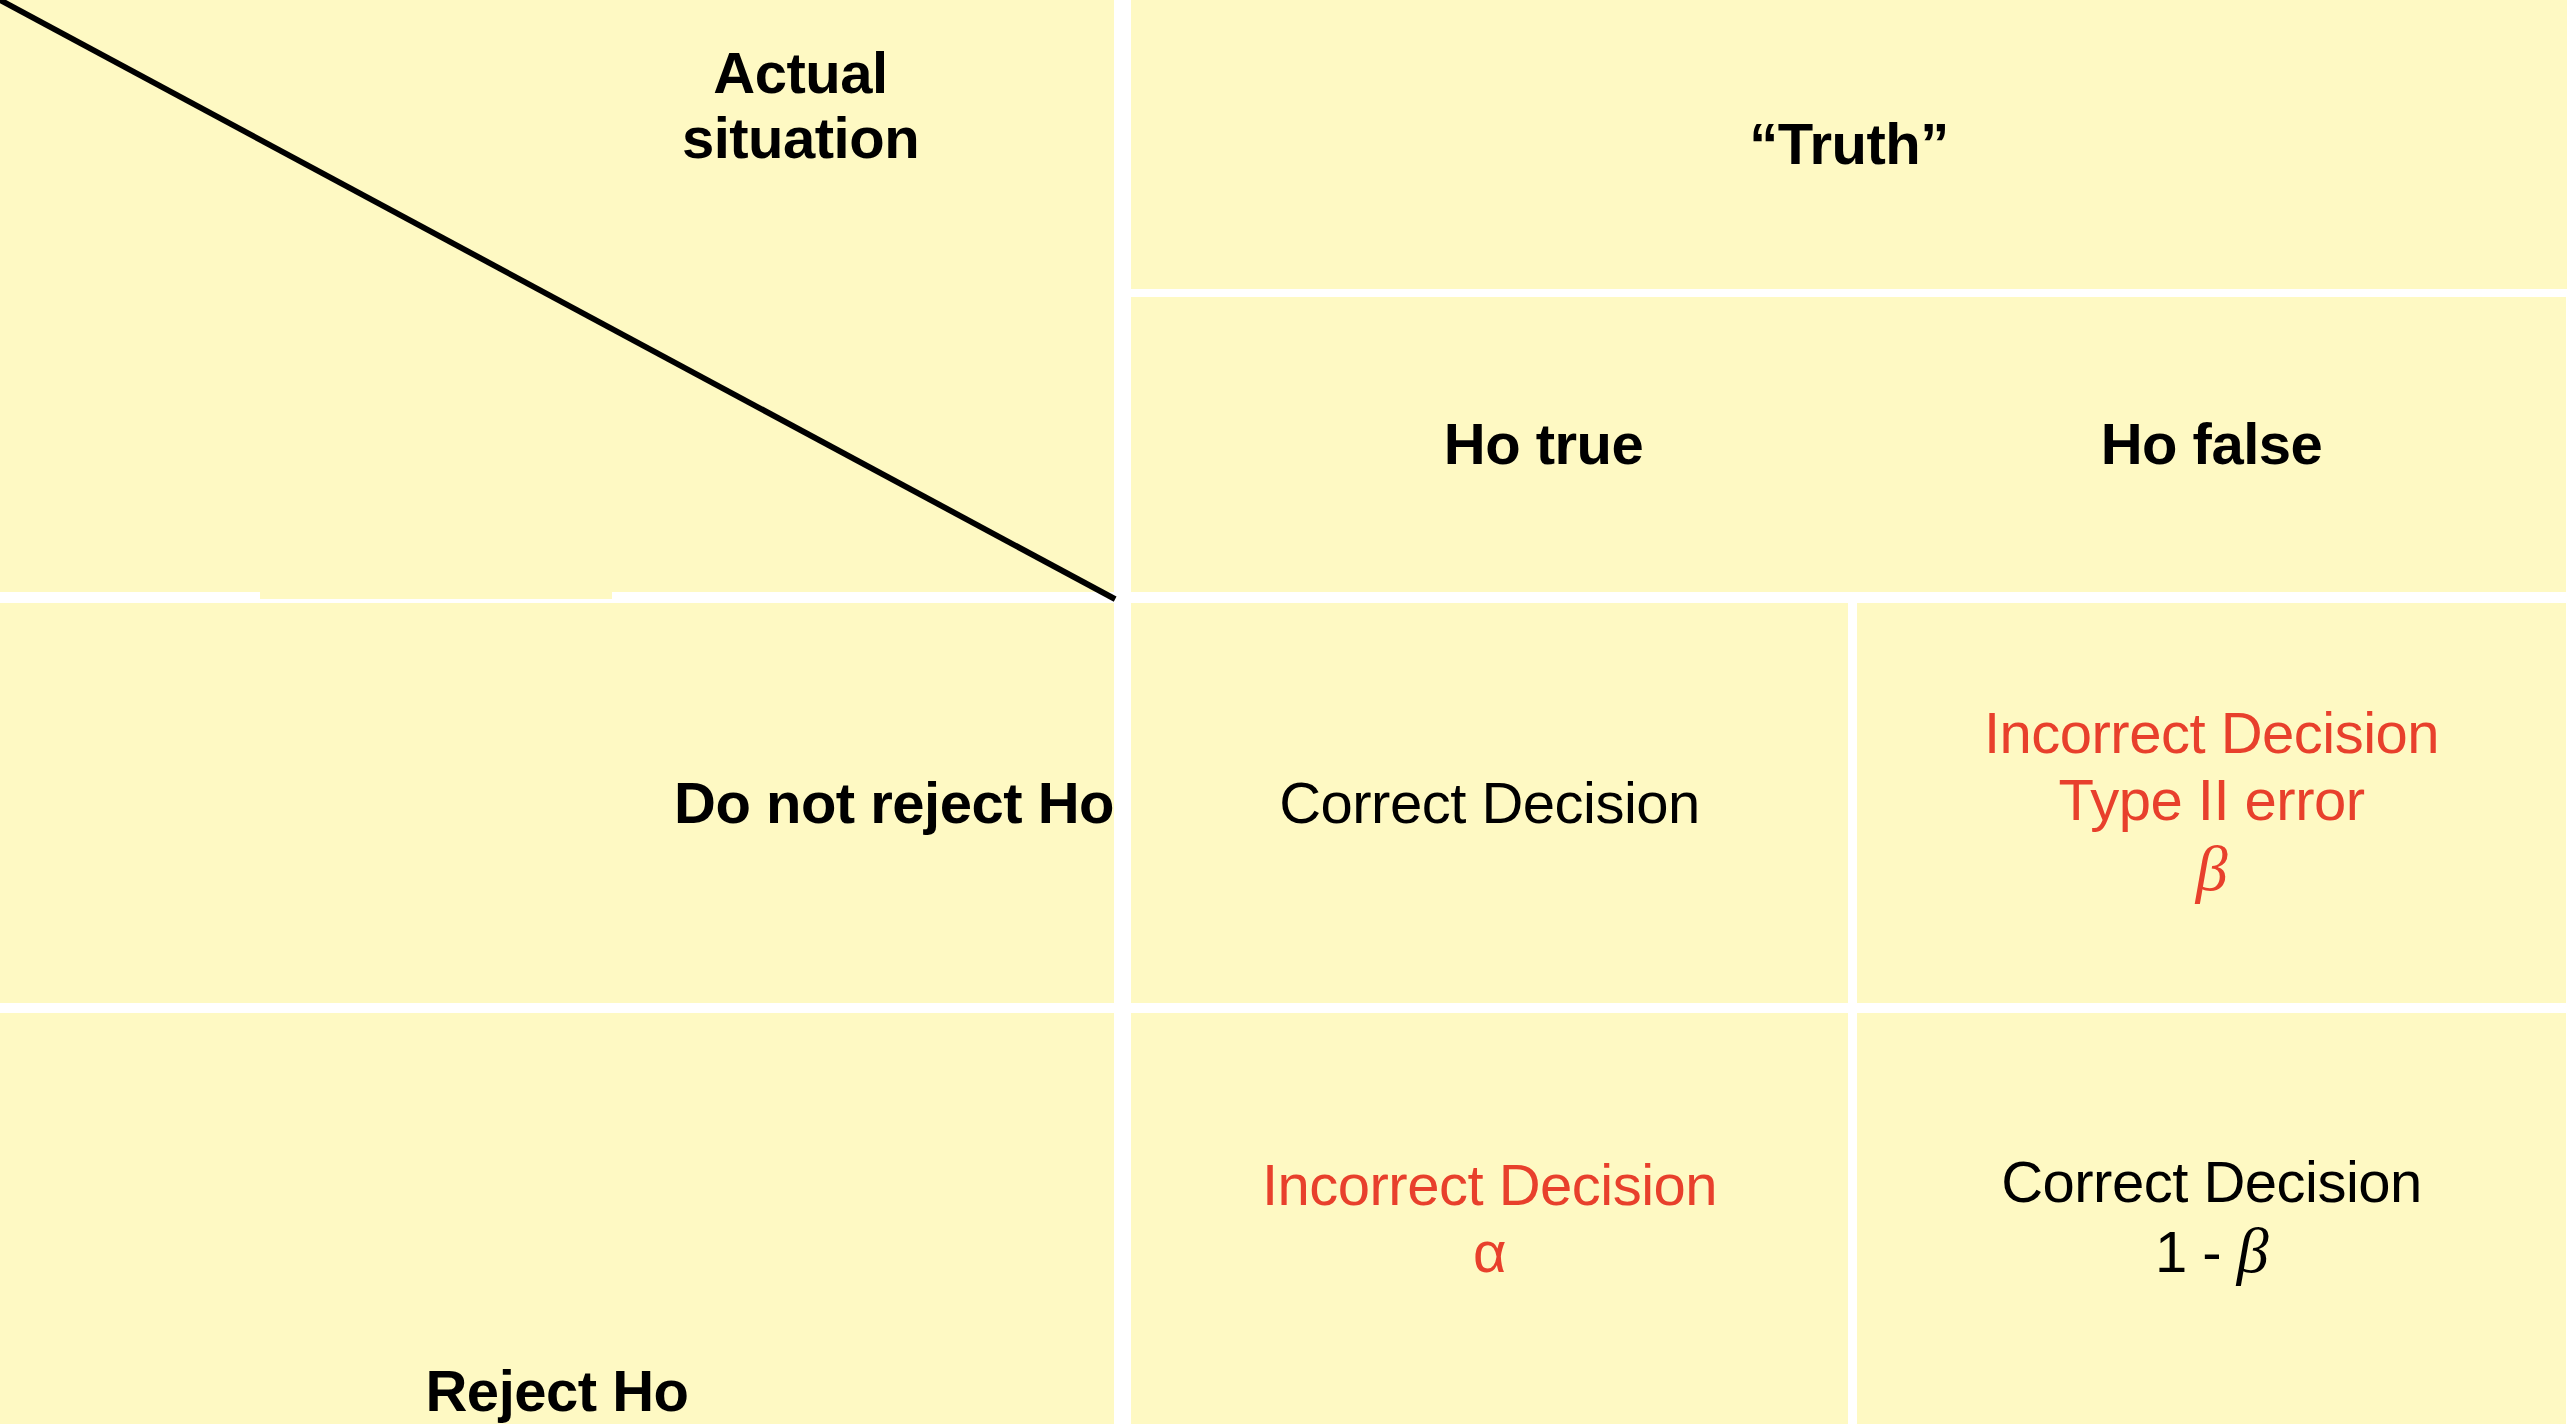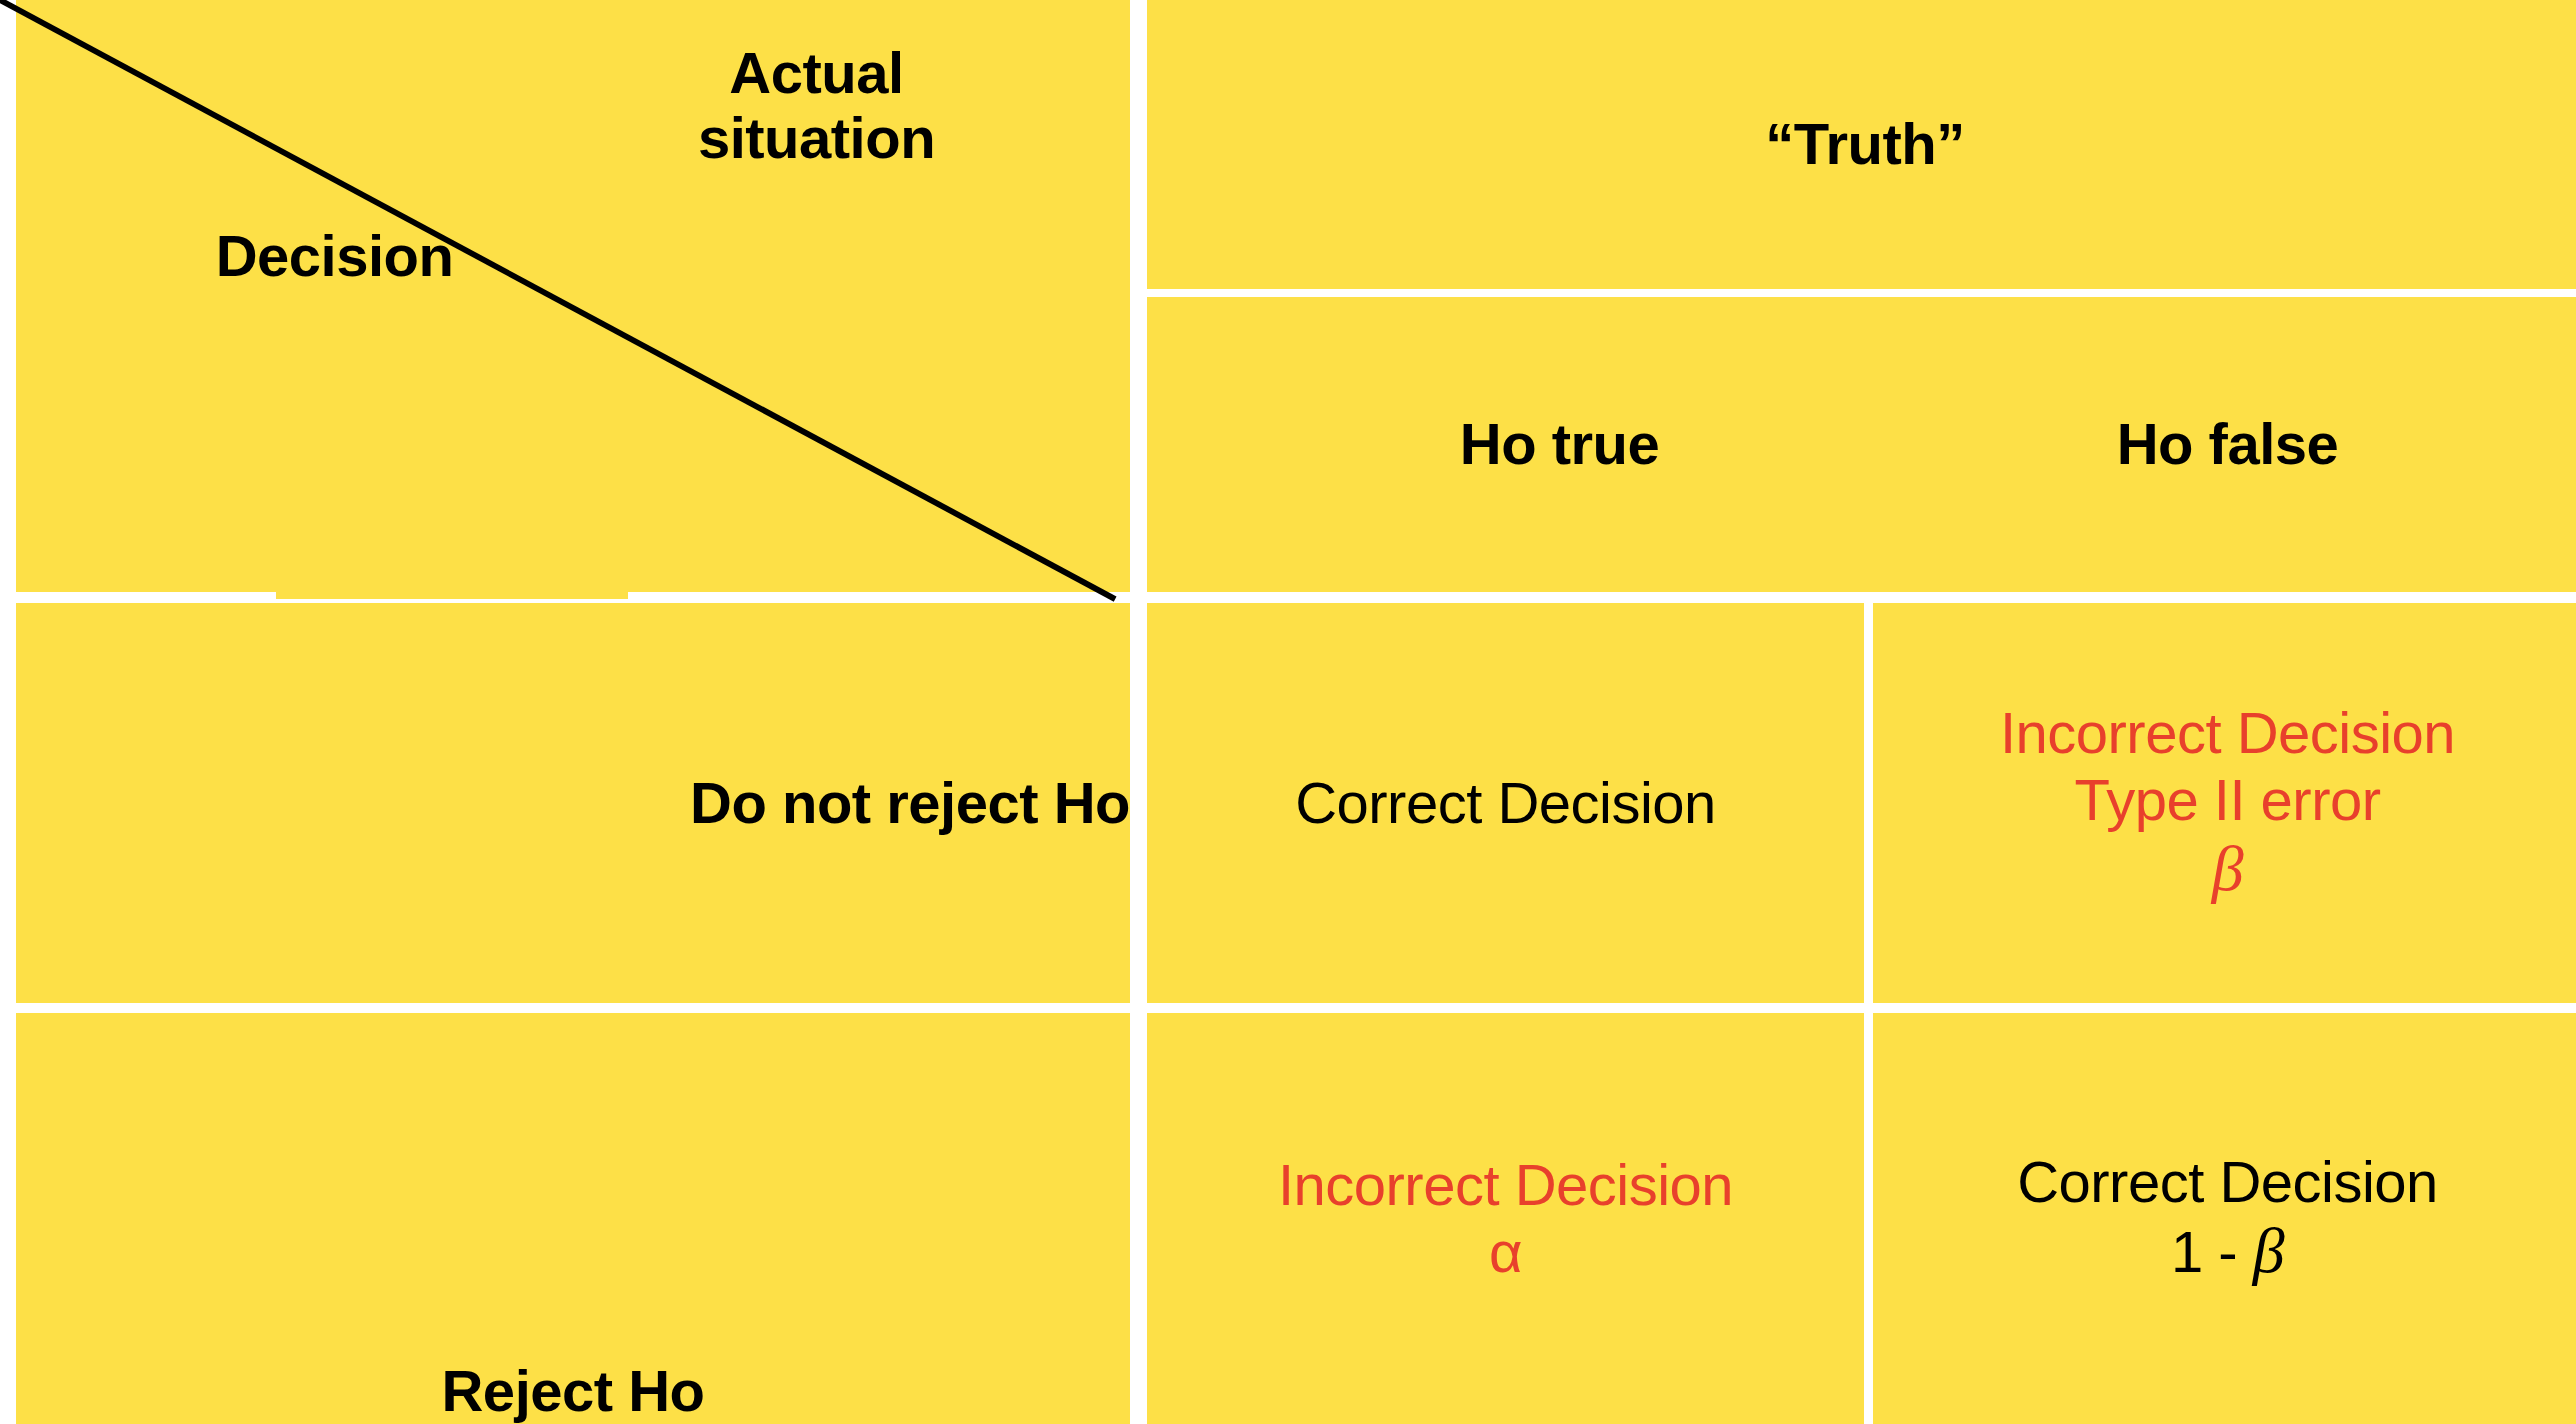--- a/index.html
+++ b/index.html
@@ -16,28 +16,27 @@
 
   #table-root {
     position: relative;
     width: 2576px;
     height: 1424px;
     background: #FFFFFF;
   }
 
   .cell {
     position: absolute;
-    background: #fde047;
+    background: #fef9c3;
     box-sizing: border-box;
     display: flex;
     align-items: center;
     justify-content: center;
     text-align: center;
     overflow: hidden;
-    margin-left: 16px;
   }
 
   
   #corner-header-cell   { left: 0px;    top: 0px;    width: 1114px; height: 592px; }
   #corner-sub-cell      { left: 260px;  top: 0px;    width: 352px;  height: 599px; }
   #truth-header-cell    { left: 1131px; top: 0px;    width: 1436px; height: 289px; }
   #ho-true-header-cell  { left: 1131px; top: 297px;  width: 825px;  height: 295px; }
   #ho-false-header-cell { left: 1857px; top: 297px;  width: 709px;  height: 295px; }
 
   #row1-label-cell      { left: 0px;    top: 603px;  width: 1114px; height: 400px; justify-content: flex-end; }
@@ -110,21 +109,20 @@
 <body>
 
 <div id="table-root">
 
   <div class="cell" id="corner-sub-cell"></div>
 
   <div class="cell" id="corner-header-cell">
 
     <div class="hdr-text" id="actual-situation-label">Actual situation</div>
 
-    <div class="hdr-text" id="decision-label">Decision</div>
   </div>
 
   <svg id="diagonal-divider" viewBox="0 0 1160 625" preserveAspectRatio="none">
     <line x1="0" y1="0" x2="1156" y2="621" stroke="#000000" stroke-width="6"></line>
   </svg>
 
   <div class="cell" id="truth-header-cell">
     <span class="hdr-text">“Truth”</span>
   </div>
 

